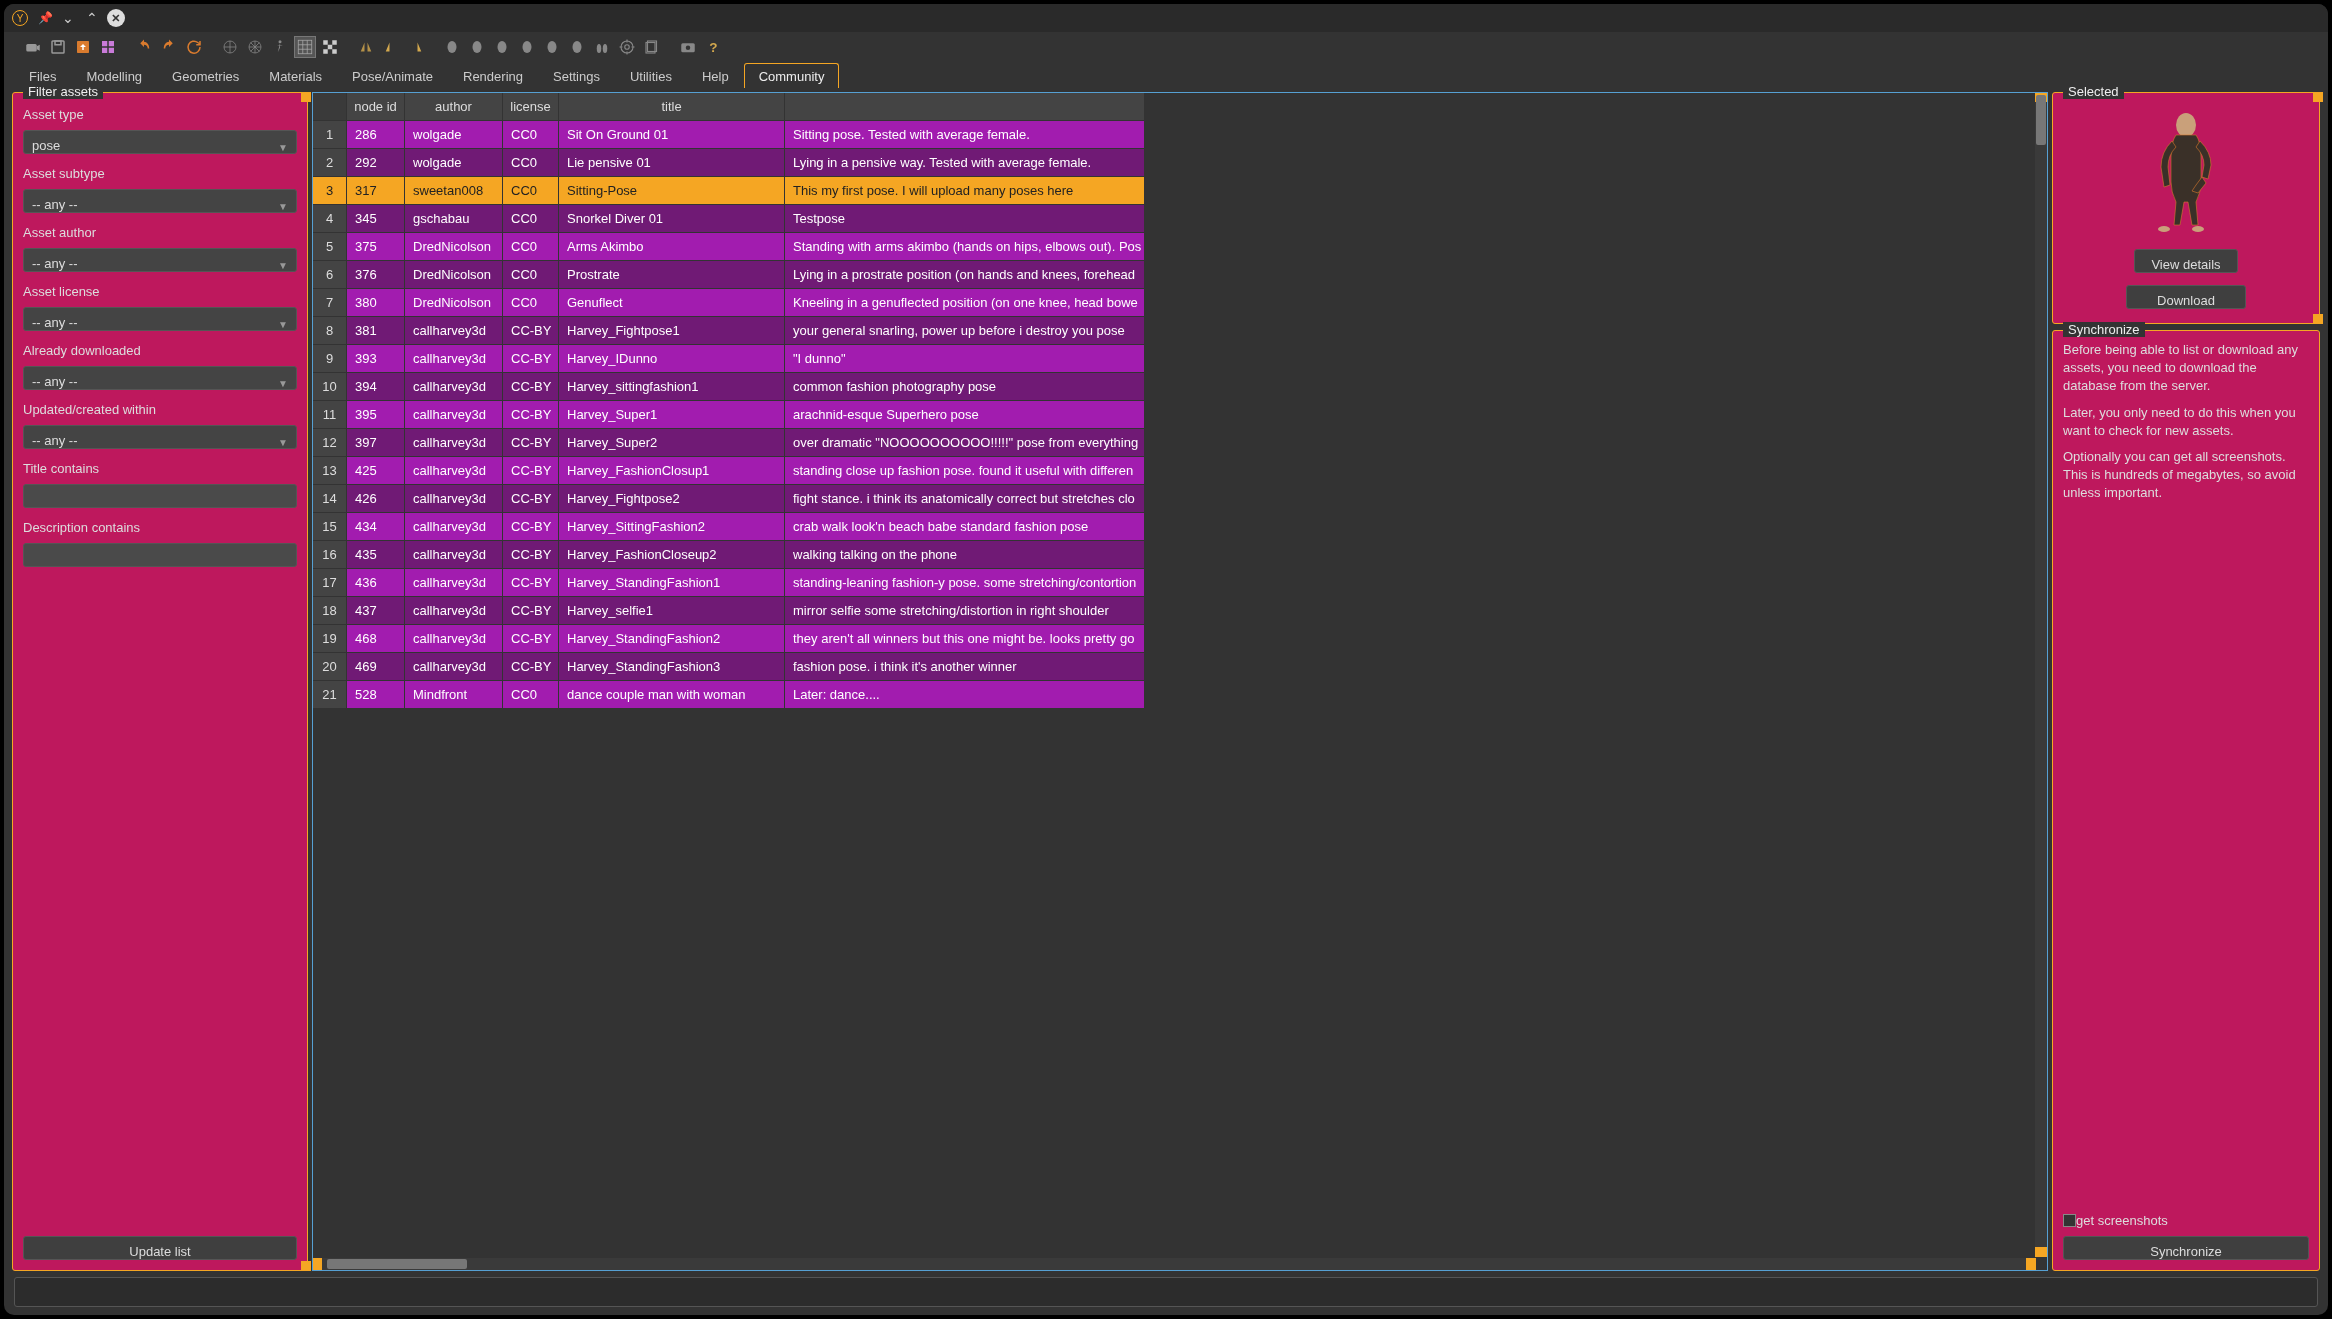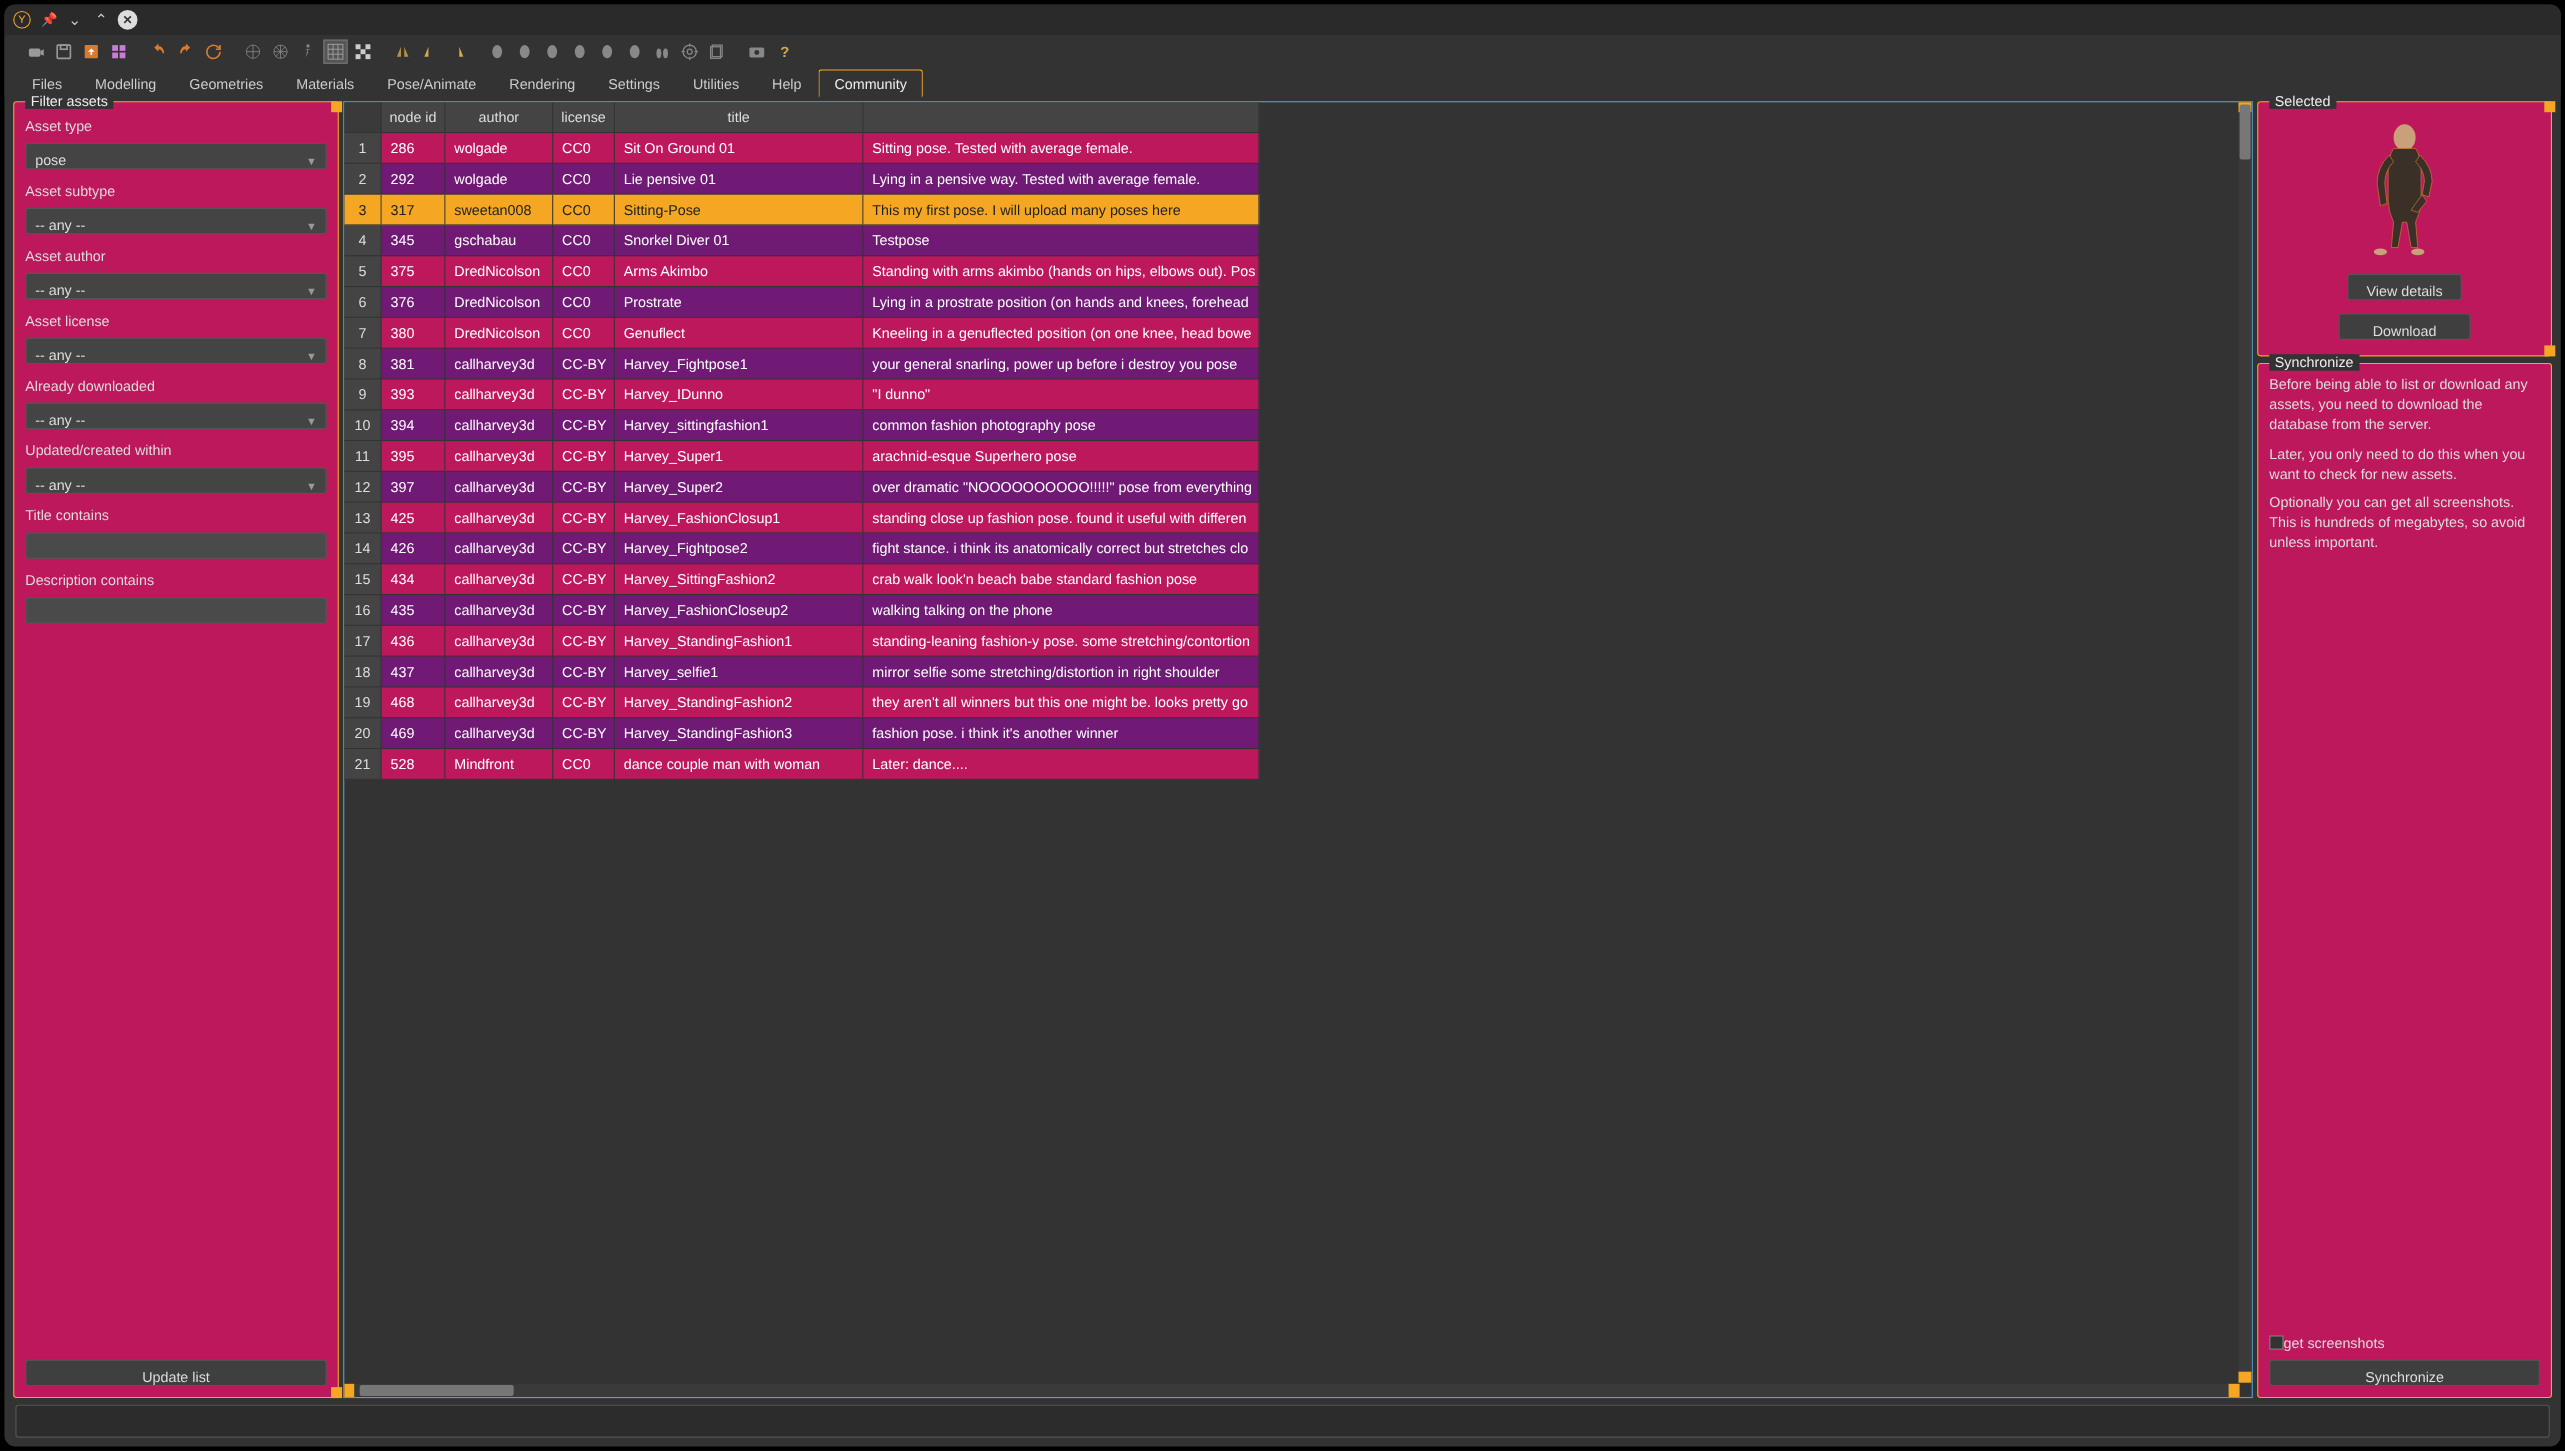--- a/index.html
+++ b/index.html
@@ -45,21 +45,21 @@
   .button { justify-content: center; cursor: pointer; background: #3f3f3f; border-color: #555; }
   .button.wide { width: 100%; }
 
   .center { flex: 1; display: flex; flex-direction: column; min-width: 0; position: relative; border: 1px solid #56a0d3; }
   .table-wrap { flex: 1; overflow: hidden; position: relative; }
   .table { display: grid; grid-template-columns: 34px 58px 98px 56px 226px 360px; font-size: 13px; }
   .th, .td { border-right: 1px solid #333; border-bottom: 1px solid #333; padding: 5px 8px; white-space: nowrap; overflow: hidden; text-overflow: ellipsis; height: 28px; display: flex; align-items: center; }
   .th { background: #444; color: #ddd; justify-content: center; font-weight: normal; }
   .th.corner { background: #3a3a3a; }
   .rownum { background: #444; color: #ddd; justify-content: center; }
-  .row-even .td.cell { background: #be185d; color: #fff; }
+  .row-even .td.cell { background: #a21caf; color: #fff; }
   .row-odd .td.cell { background: #701a75; color: #fff; }
   .row-sel .td.cell, .row-sel .td.rownum { background: #f5a623; color: #222; }
   .td.desc { grid-column: 6; }
   .vscroll { position: absolute; right: 0; top: 0; bottom: 14px; width: 12px; background: #3a3a3a; }
   .vscroll .vthumb { position: absolute; left: 1px; right: 1px; top: 2px; height: 50px; background: #777; border-radius: 2px; }
   .vscroll .vcap { position: absolute; left: 0; right: 0; height: 10px; background: #f5a623; }
   .vscroll .vcap.top { top: -1px; }
   .vscroll .vcap.bot { bottom: -1px; }
   .hscroll { position: absolute; left: 0; right: 12px; bottom: 0; height: 12px; background: #3a3a3a; }
   .hscroll .hthumb { position: absolute; top: 1px; bottom: 1px; left: 14px; width: 140px; background: #777; border-radius: 2px; }

